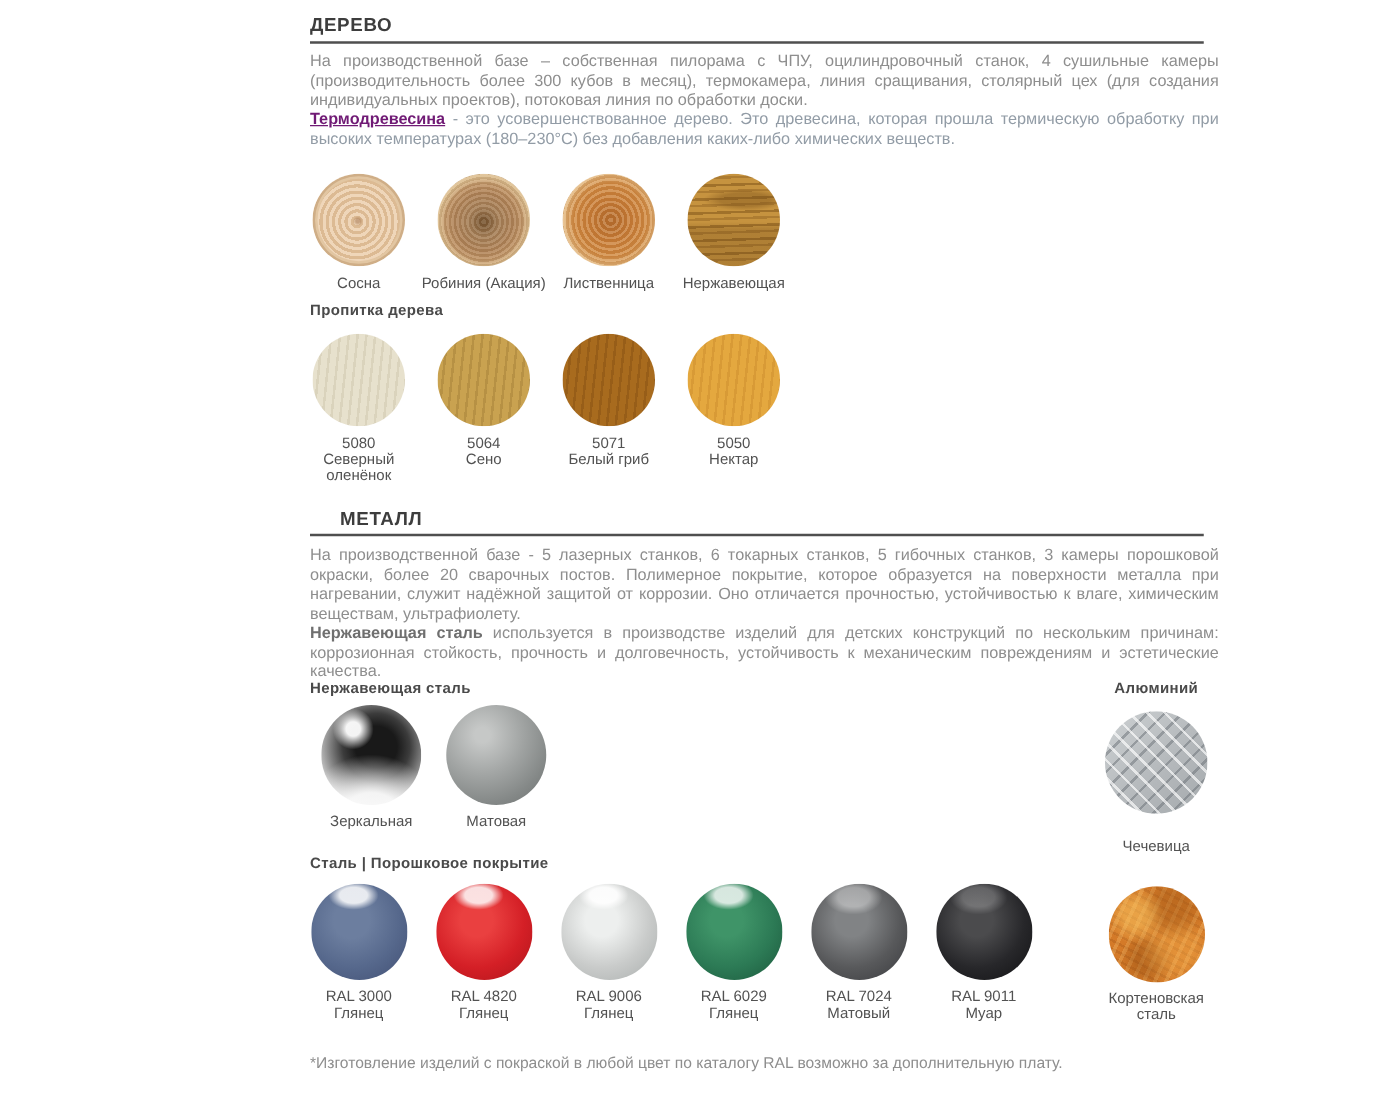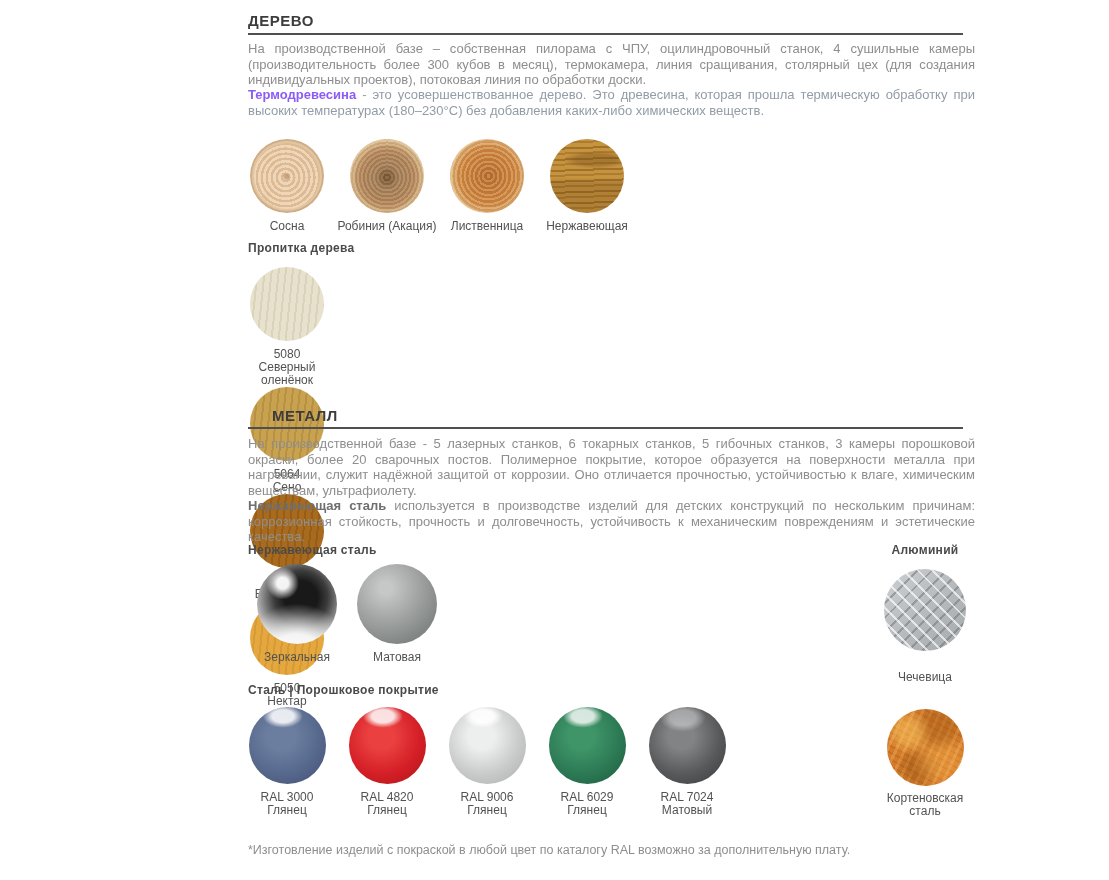--- a/index.html
+++ b/index.html
@@ -4,21 +4,21 @@
 <style>
   html,body{margin:0;padding:0;background:#ffffff;}
   #page{position:relative;width:1109px;height:880px;background:#ffffff;overflow:hidden;
         font-family:"Liberation Sans", sans-serif;}
   .abs{position:absolute;}
   .sec-title{font-size:15px;font-weight:bold;color:#3d3d3d;letter-spacing:.5px;}
   .rule{height:2px;background:#4f4f4f;width:715px;}
   .para{width:727px;font-size:13px;line-height:15.5px;color:#8e8e8e;text-align:justify;}
   .para .lead{font-weight:bold;color:#6f6f6f;}
   .para.tinted{color:#929ca6;}
-  .para.tinted .lead{color:#8b5cf6;}
+  .para.tinted .lead{color:#701a75;text-decoration:underline;}
   .sub-title{font-size:12px;font-weight:600;color:#4a4a4a;letter-spacing:.3px;}
   .row{display:flex;}
   .cell{width:100px;display:flex;flex-direction:column;align-items:center;}
   .circle{border-radius:50%;}
   .d74{width:74px;height:74px;}
   .d80{width:80px;height:80px;}
   .d82{width:82px;height:82px;}
   .d77{width:77px;height:77px;}
   .slabel{margin-top:7px;font-size:12px;line-height:13px;color:#525252;text-align:center;}
   .col-right{width:140px;display:flex;flex-direction:column;align-items:center;}
@@ -107,21 +107,21 @@
       <div class="slabel">Лиственница</div>
     </div>
     <div class="cell">
       <div class="circle d74 thermopine"></div>
       <div class="slabel">Нержавеющая</div>
     </div>
   </div>
 
   <div class="abs sub-title" style="left:248px;top:241px;">Пропитка дерева</div>
 
-  <div class="abs row" style="left:237px;top:267px;flex-direction:column;">
+  <div class="abs row" style="left:237px;top:267px;">
     <div class="cell">
       <div class="circle d74 imp-5080"></div>
       <div class="slabel" style="width:90px;">
         <div>5080</div>
         <div>Северный оленёнок</div>
       </div>
     </div>
     <div class="cell">
       <div class="circle d74 imp-5064"></div>
       <div class="slabel" style="width:90px;">
@@ -204,20 +204,27 @@
         <div>Глянец</div>
       </div>
     </div>
     <div class="cell">
       <div class="circle d77 ral7024"></div>
       <div class="slabel">
         <div>RAL 7024</div>
         <div>Матовый</div>
       </div>
     </div>
+    <div class="cell">
+      <div class="circle d77 ral9011"></div>
+      <div class="slabel">
+        <div>RAL 9011</div>
+        <div>Муар</div>
+      </div>
+    </div>
   </div>
 
   <div class="abs col-right" style="left:855px;top:709px;">
     <div class="circle d77 corten"></div>
     <div class="slabel" style="width:100px;margin-top:6px;">Кортеновская сталь</div>
   </div>
 
   <div class="abs foot" style="left:248px;top:843px;">*Изготовление изделий с покраской в любой цвет по каталогу RAL возможно за дополнительную плату.</div>
 
 </div>

